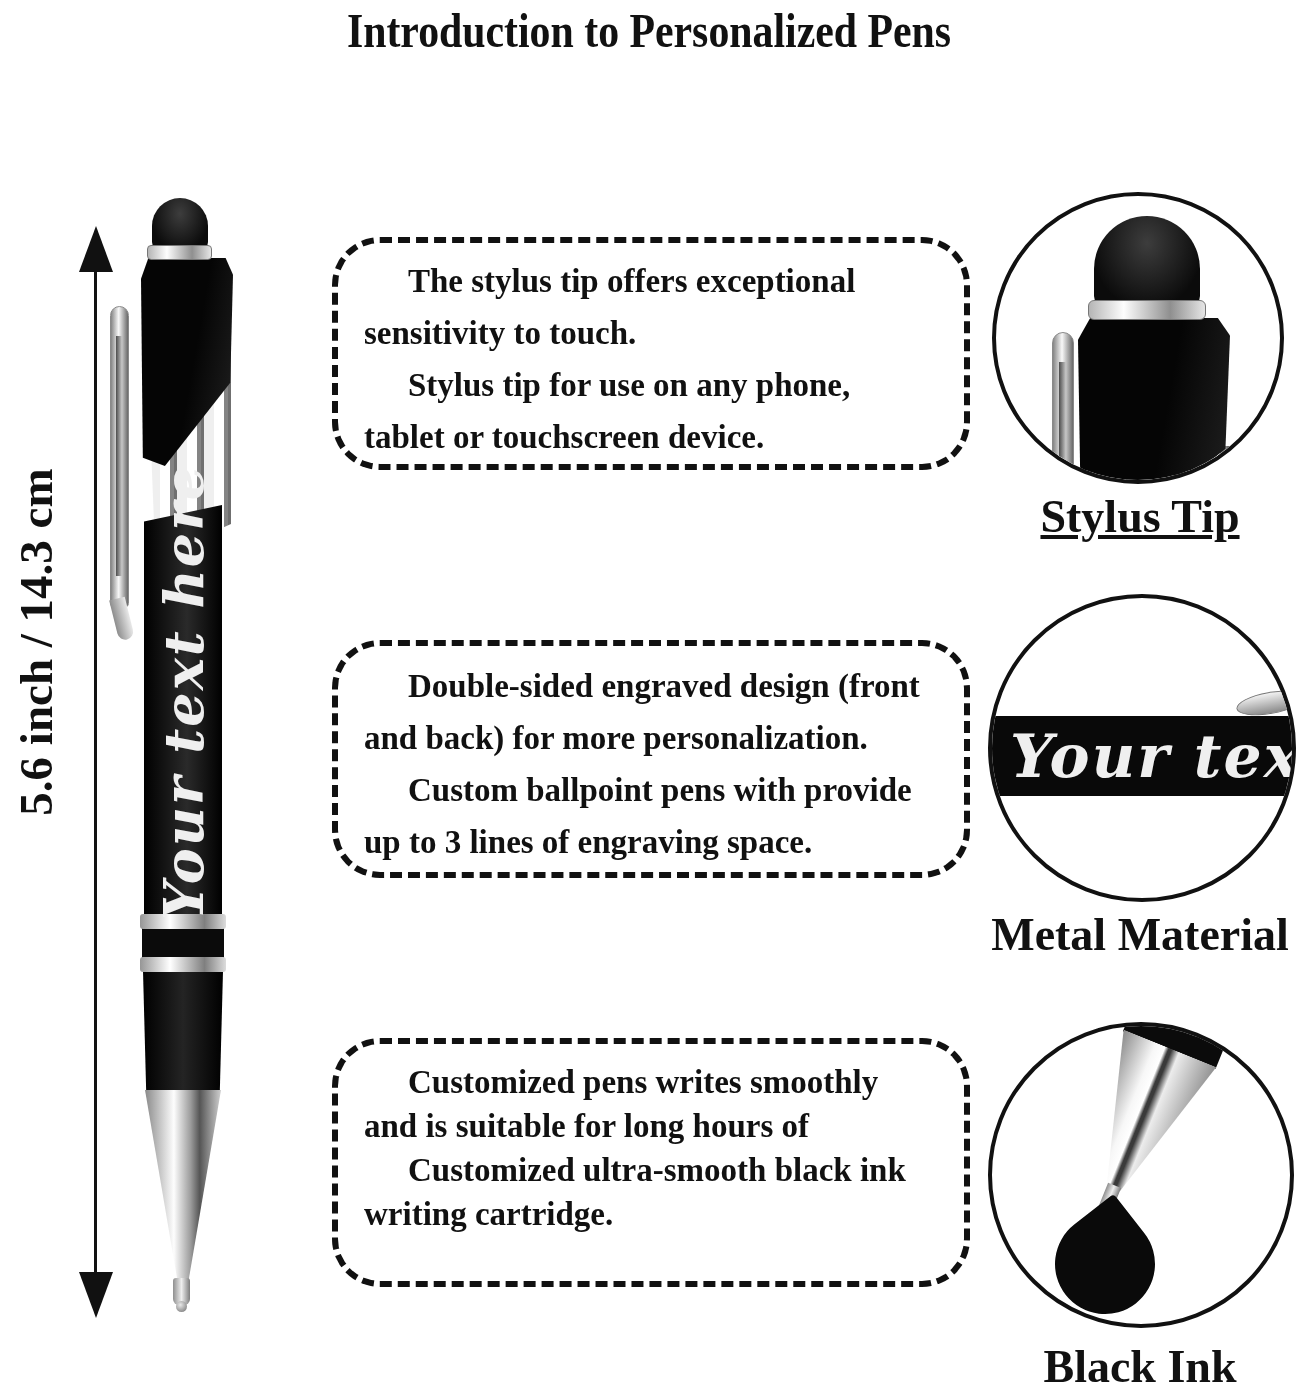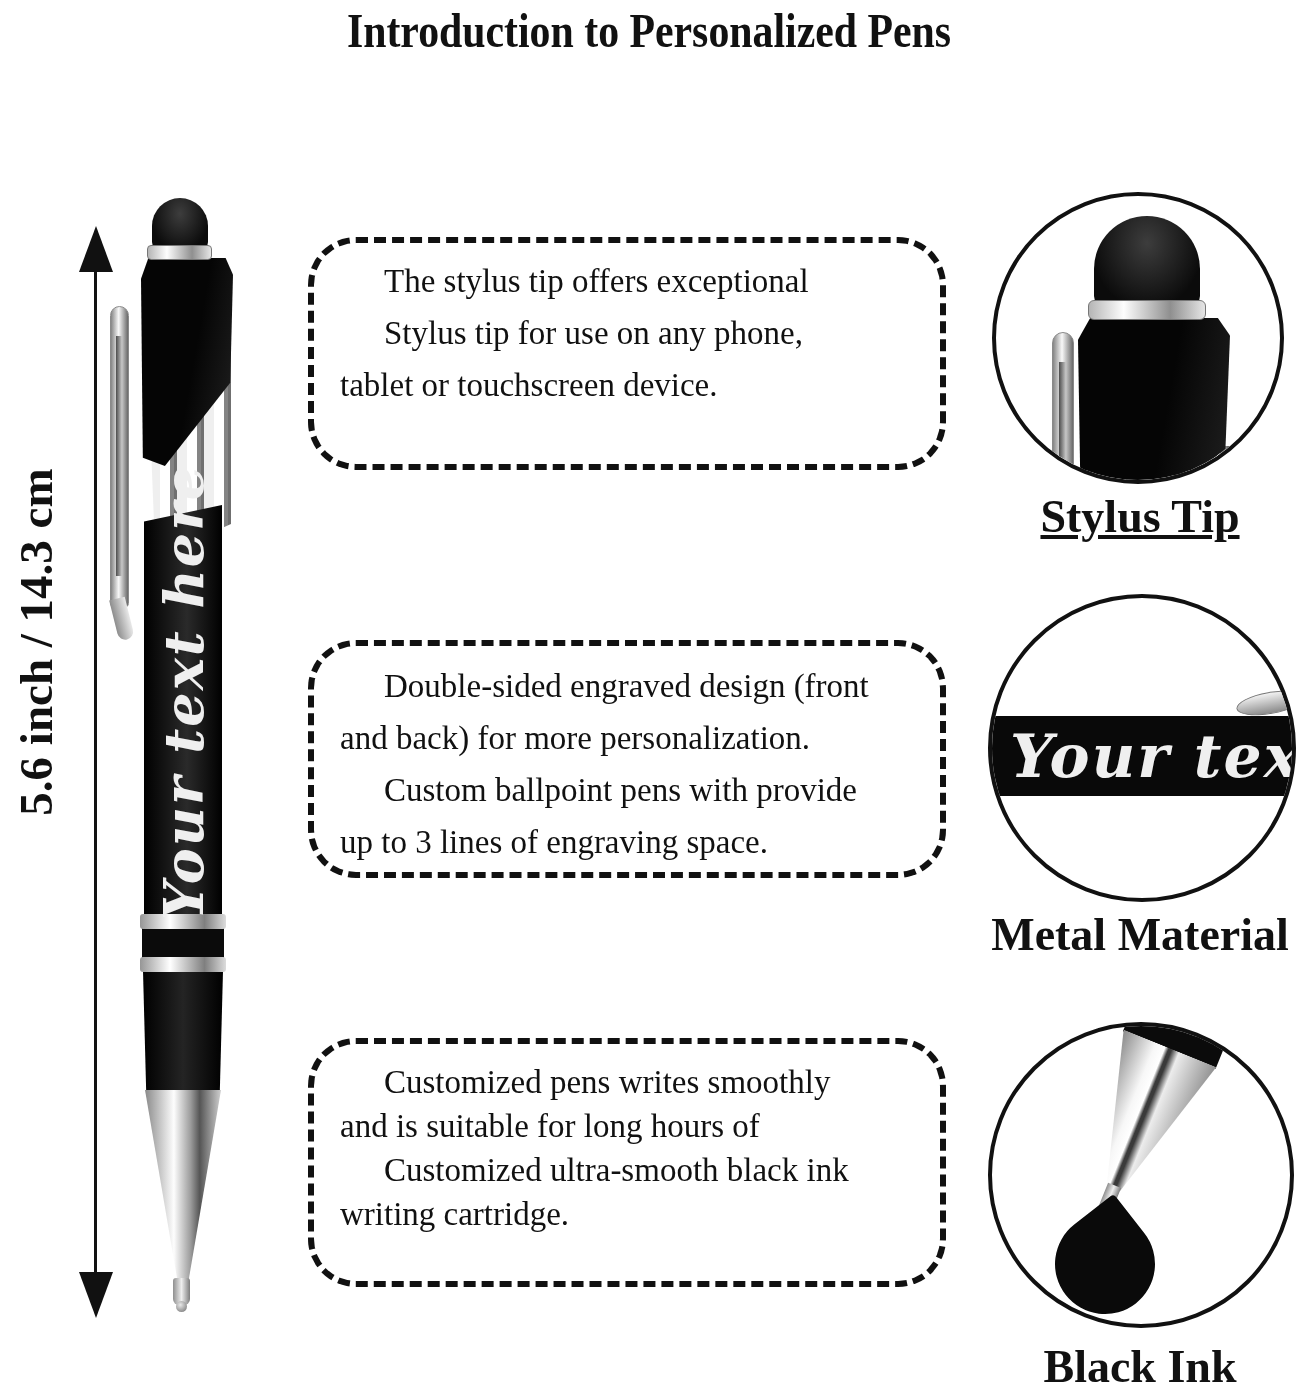--- a/index.html
+++ b/index.html
@@ -58,23 +58,23 @@
            background:radial-gradient(circle at 40% 35%,#e8e8e8,#6d6d6d);border-radius:50%;}
   .pen-clip{left:110px;top:306px;width:19px;height:302px;z-index:1;
            background:linear-gradient(90deg,#858585,#f8f8f8 45%,#696969);
            border-radius:10px 10px 5px 5px;border:1px solid #8a8a8a;box-sizing:border-box;}
   .pen-clip-inner{left:116px;top:336px;width:6px;height:240px;z-index:1;
            background:linear-gradient(90deg,#4c4c4c,#c9c9c9);}
   .pen-clip-hook{left:114px;top:598px;width:16px;height:42px;z-index:1;transform:rotate(-14deg);
            background:linear-gradient(90deg,#8d8d8d,#e9e9e9);border-radius:0 0 12px 12px;}
 
   
-  .callout{position:absolute;left:308px;width:638px;box-sizing:border-box;
+  .callout{position:absolute;left:332px;width:638px;box-sizing:border-box;
            border:6px dashed #111;border-radius:48px;padding:12px 26px;
-           font-size:33px;font-weight:400;color:#111;}
+           font-size:33px;font-weight:700;color:#111;}
   .c1{top:237px;height:233px;line-height:52px;}
   .c2{top:640px;height:238px;line-height:52px;padding-top:14px;}
   .c3{top:1038px;height:249px;line-height:44px;padding-top:16px;}
   .ln{white-space:nowrap;}
   .indent{padding-left:44px;}
 
   
   .feature-circle{position:absolute;border:4px solid #111;border-radius:50%;
            overflow:hidden;background:#fff;box-sizing:border-box;}
   .fc1{left:992px;top:192px;width:292px;height:292px;}
@@ -158,20 +158,21 @@
     <div class="abs pen-ringgap"></div>
     <div class="abs pen-ring2"></div>
     <div class="abs pen-grip"></div>
     <div class="abs pen-cone"></div>
     <div class="abs pen-tipmetal"></div>
     <div class="abs pen-ball"></div>
   </div>
 
   <div class="callout c1">
     <div class="ln indent">The stylus tip offers exceptional</div>
+    <div class="ln">sensitivity to touch.</div>
     <div class="ln indent">Stylus tip for use on any phone,</div>
     <div class="ln">tablet or touchscreen device.</div>
   </div>
 
   <div class="callout c2">
     <div class="ln indent">Double-sided engraved design (front</div>
     <div class="ln">and back) for more personalization.</div>
     <div class="ln indent">Custom ballpoint pens with provide</div>
     <div class="ln">up to 3 lines of engraving space.</div>
   </div>

